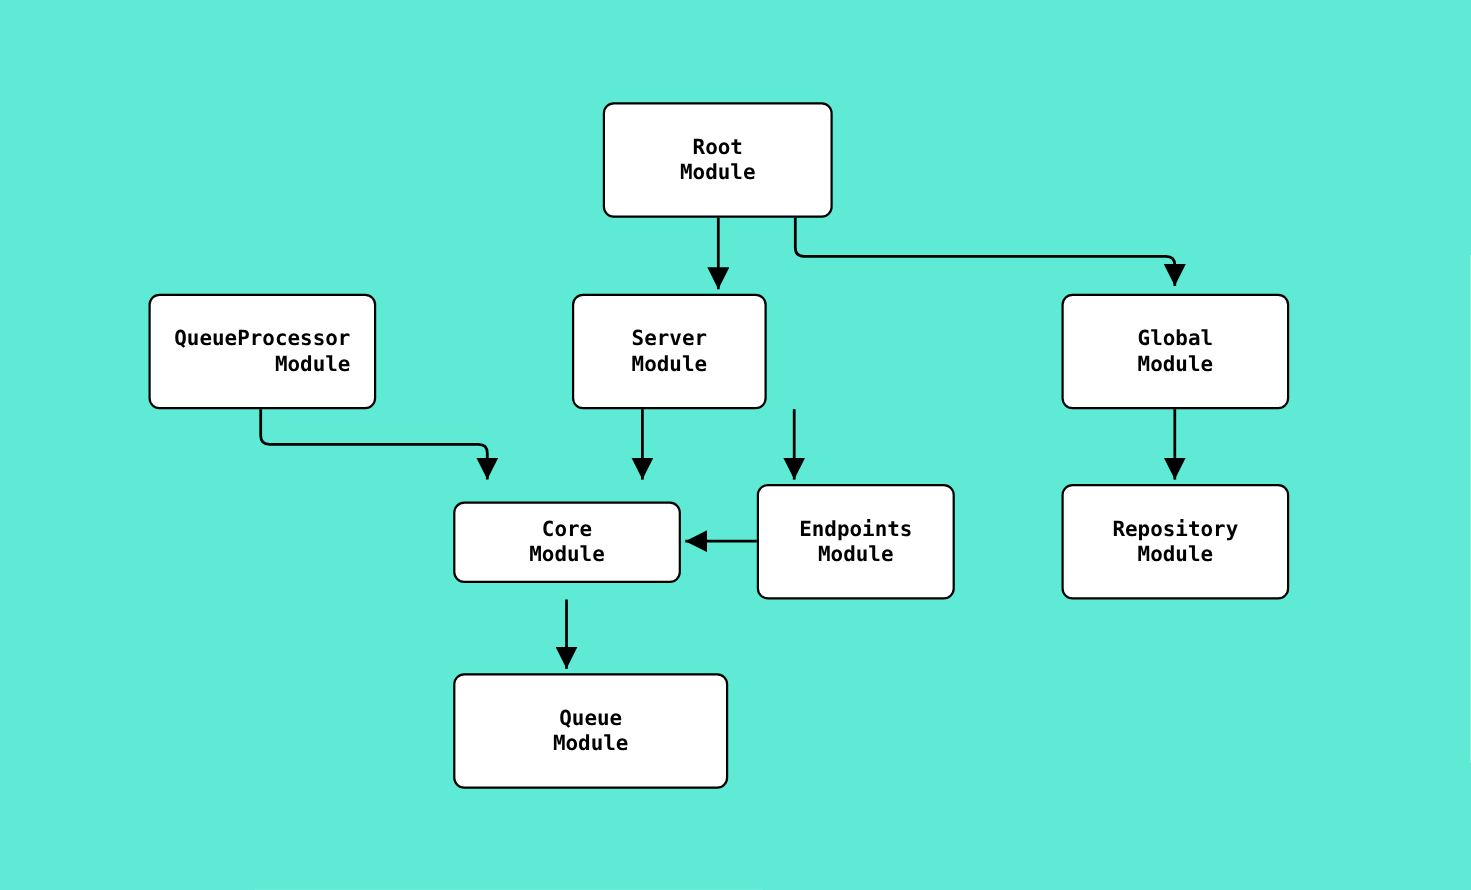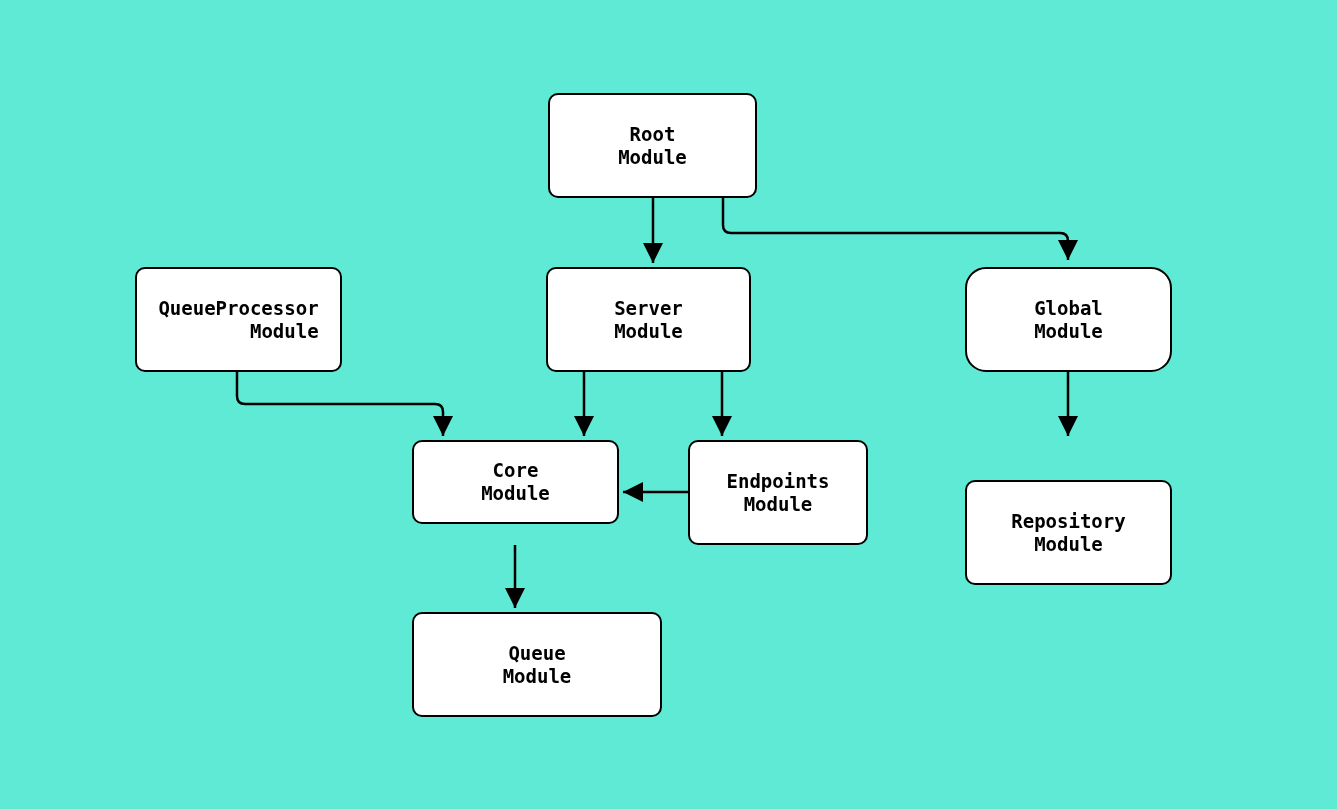--- a/index.html
+++ b/index.html
@@ -35,25 +35,25 @@
     text-align: center;
     font-weight: bold;
     font-size: 19px;
     line-height: 1.2;
     color: #000000;
     white-space: pre-line;
   }
   
   .n-root            { left: 548px; top: 93px;  width: 209px; height: 105px; }
   .n-queue-processor { left: 135px; top: 267px; width: 207px; height: 105px; text-align: right; }
-  .n-server          { left: 546px; top: 267px; width: 205px; height: 105px; text-align: center; }
-  .n-global          { left: 965px; top: 267px; width: 207px; height: 105px; border-radius: 21px; }
-  .n-core            { left: 412px; top: 440px; width: 207px; height: 84px; }
+  .n-server          { left: 520px; top: 267px; width: 177px; height: 105px; text-align: center; }
+  .n-global          { left: 965px; top: 267px; width: 207px; height: 105px; }
+  .n-core            { left: 412px; top: 456px; width: 207px; height: 74px; }
   .n-endpoints       { left: 688px; top: 440px; width: 180px; height: 105px; }
-  .n-repository      { left: 965px; top: 440px; width: 207px; height: 105px; margin-top: 40px; }
+  .n-repository      { left: 965px; top: 440px; width: 207px; height: 105px; }
   .n-queue           { left: 412px; top: 612px; width: 250px; height: 105px; }
 </style>
 </head>
 <body>
 
 <div id="canvas">
 
   <svg id="edges" viewBox="0 0 1337 809" xmlns="http://www.w3.org/2000/svg">
     <defs>
       <marker id="arrow" viewBox="0 0 10 10" refX="10" refY="5" markerWidth="8" markerHeight="8" orient="auto-start-reverse">

